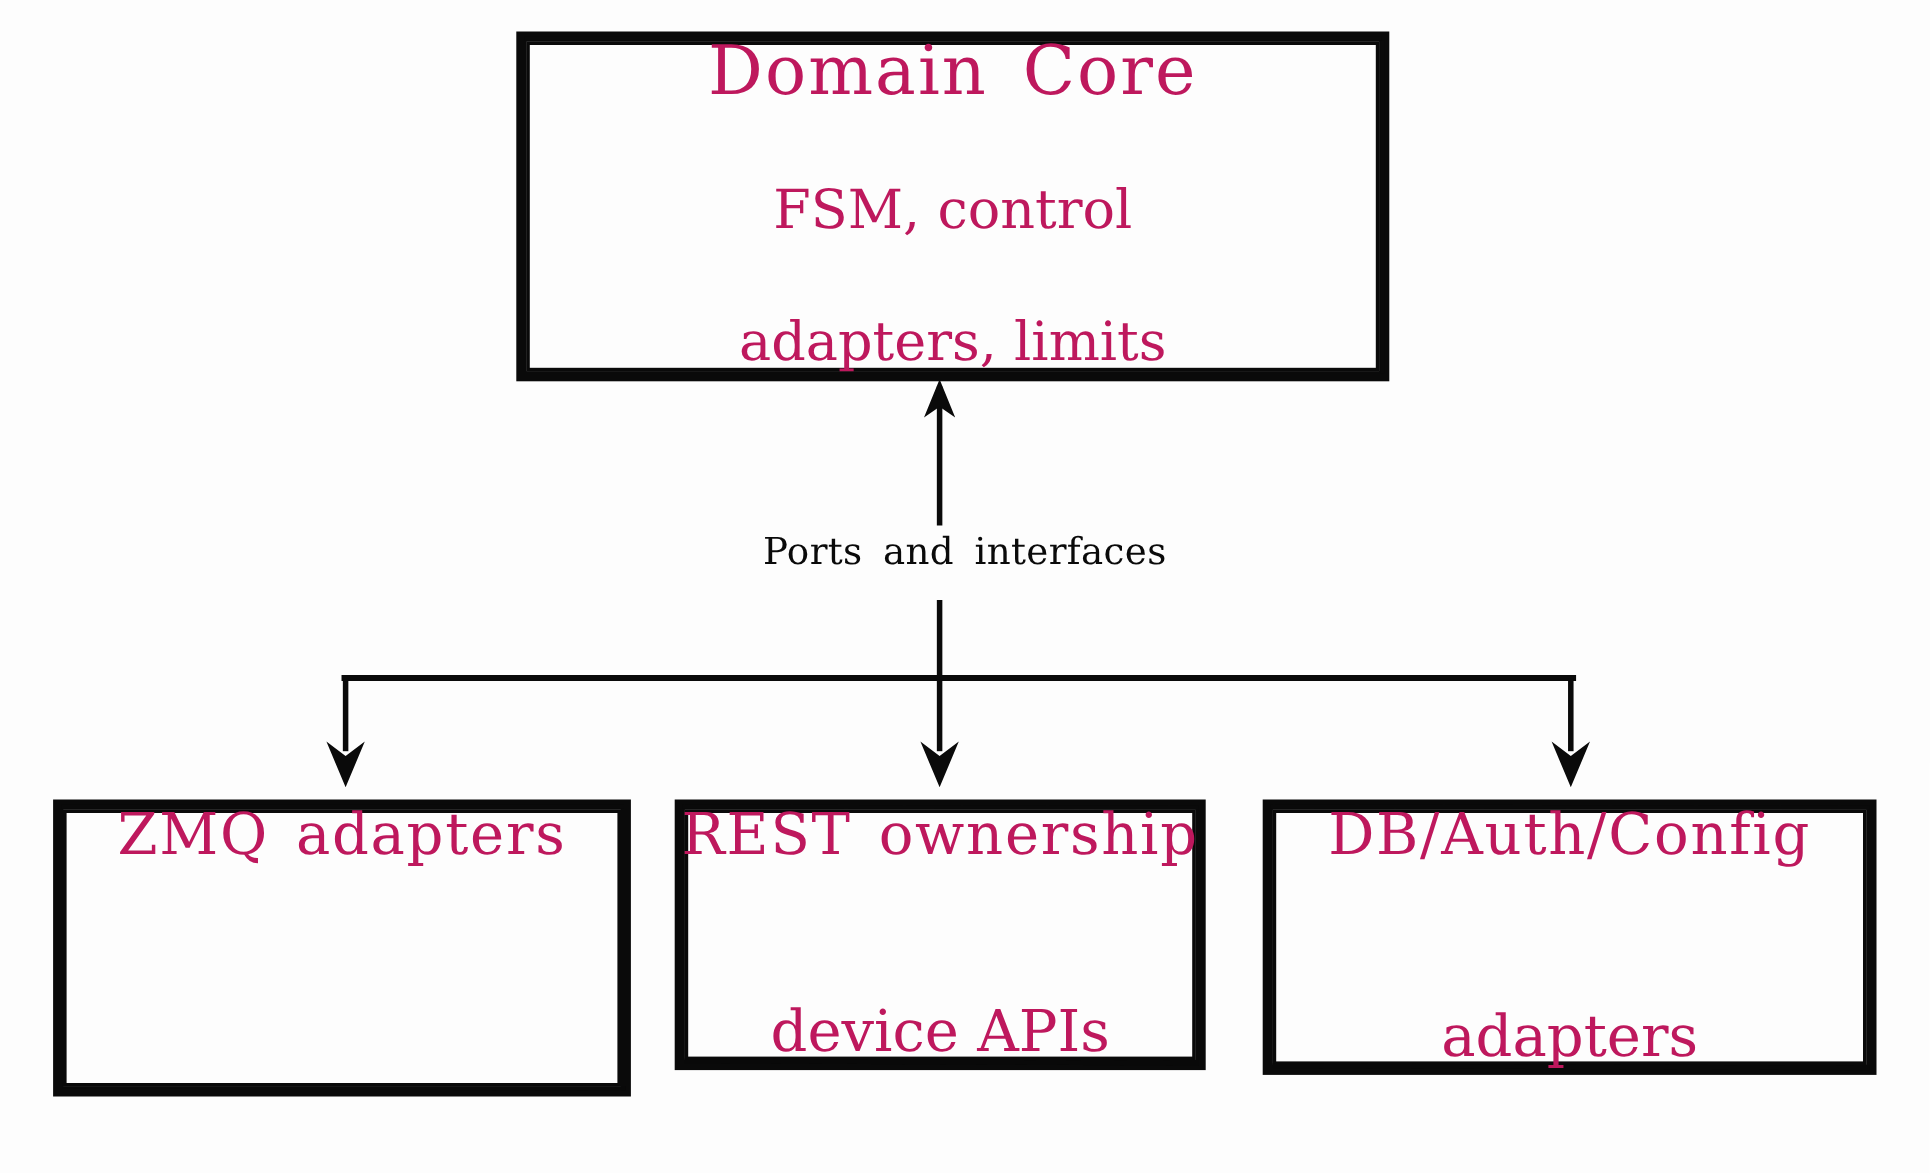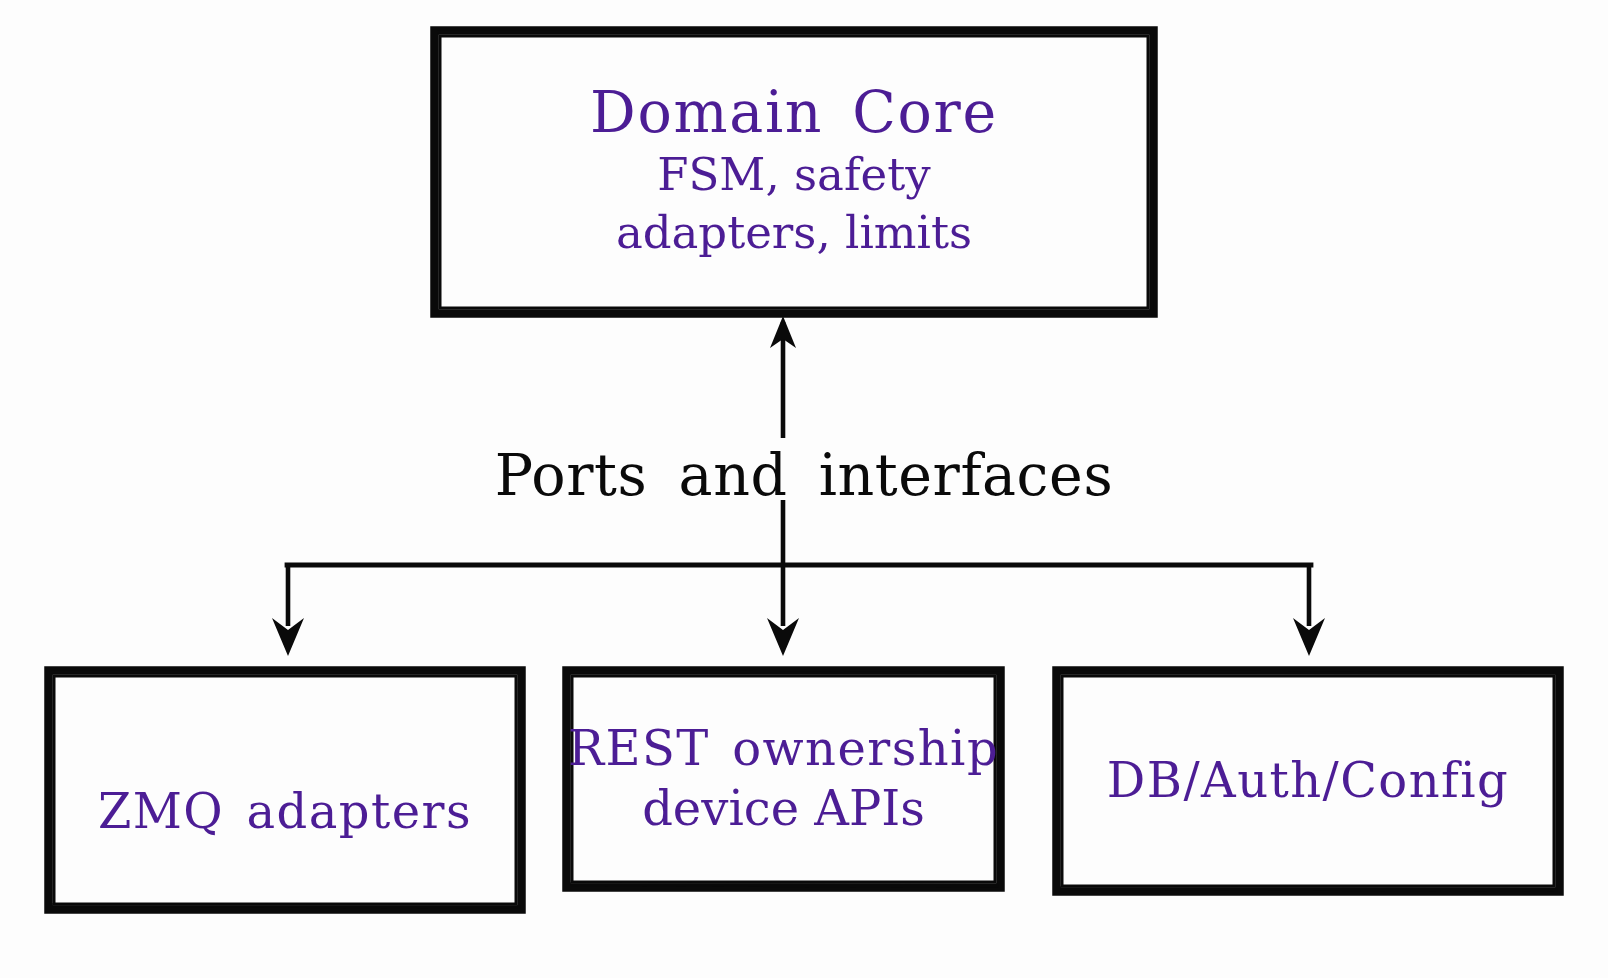--- a/index.html
+++ b/index.html
@@ -25,23 +25,23 @@
     left: 0;
     top: 0;
     width: 1608px;
     height: 978px;
   }
   .node {
     position: absolute;
     display: flex;
     flex-direction: column;
     align-items: center;
-    justify-content: center;
+    justify-content: space-between;
     text-align: center;
-    color: #4c1d95;
+    color: #be185d;
     pointer-events: auto;
   }
   .node .title {
     font-family: "DejaVu Serif", "Liberation Serif", serif;
     letter-spacing: 0.03em;
     white-space: nowrap;
   }
   .node .sub {
     font-family: "DejaVu Serif", "Liberation Serif", serif;
     white-space: nowrap;
@@ -70,21 +70,21 @@
     line-height: 1.12;
     margin-top: 6px;
   }
 
   #edge-label {
     position: absolute;
     left: 0;
     width: 1608px;
     text-align: center;
     font-family: "DejaVu Serif", "Liberation Serif", serif;
-    font-size: 57px;
+    font-size: 31px;
     color: #0a0a0a;
     word-spacing: 0.22em;
     letter-spacing: 0.01em;
     white-space: nowrap;
     pointer-events: auto;
   }
 </style>
 </head>
 <body>
 
@@ -183,32 +183,33 @@
       <rect x="1062" y="676" width="492" height="210" fill="url(#hatch2)" mask="url(#mDb)" opacity="0.75"></rect>
       <rect x="1062" y="676" width="492" height="210" fill="none" stroke="#0a0a0a" stroke-width="3"></rect>
       <rect x="1056.5" y="670.5" width="503" height="221" fill="none" stroke="#0a0a0a" stroke-width="8.5"></rect>
       <path d="M 1059 672 L 1558 673" stroke="#0a0a0a" stroke-width="3" fill="none" opacity="0.6"></path>
       <path d="M 1060 888 L 1558 890" stroke="#0a0a0a" stroke-width="4" fill="none" opacity="0.55"></path>
     </g>
   </svg>
 
   <div class="node" id="node-core" style="left:435px; top:30px; width:718px; height:284px;">
     <div class="title">Domain Core</div>
-    <div class="sub">FSM, safety</div>
+    <div class="sub">FSM, control</div>
     <div class="sub">adapters, limits</div>
   </div>
 
-  <div class="node adapter" id="node-zmq" style="left:48px; top:692px; width:474px; height:240px;">
+  <div class="node adapter" id="node-zmq" style="left:48px; top:670px; width:474px; height:240px;">
     <div class="title">ZMQ adapters</div>
   </div>
 
   <div class="node adapter" id="node-rest" style="left:566px; top:670px; width:435px; height:218px;">
     <div class="title">REST ownership</div>
     <div class="sub">device APIs</div>
   </div>
 
   <div class="node adapter" id="node-db" style="left:1056px; top:670px; width:504px; height:222px;">
     <div class="title">DB/Auth/Config</div>
+    <div class="sub">adapters</div>
   </div>
 
   <div id="edge-label" style="top:442px;">Ports and interfaces</div>
 
 </div>
 
 </body></html>

